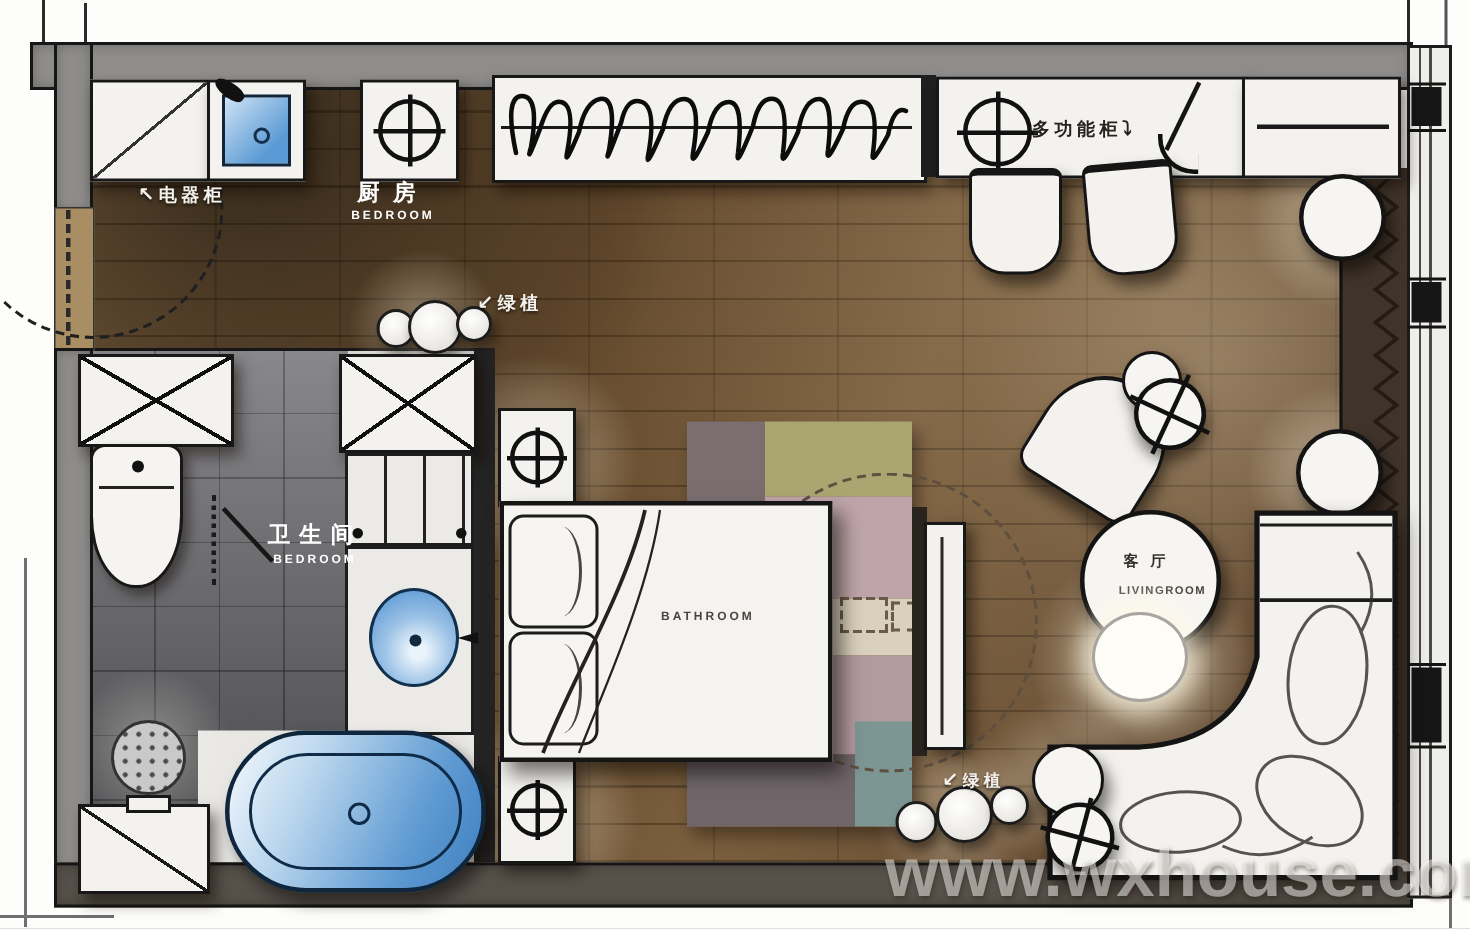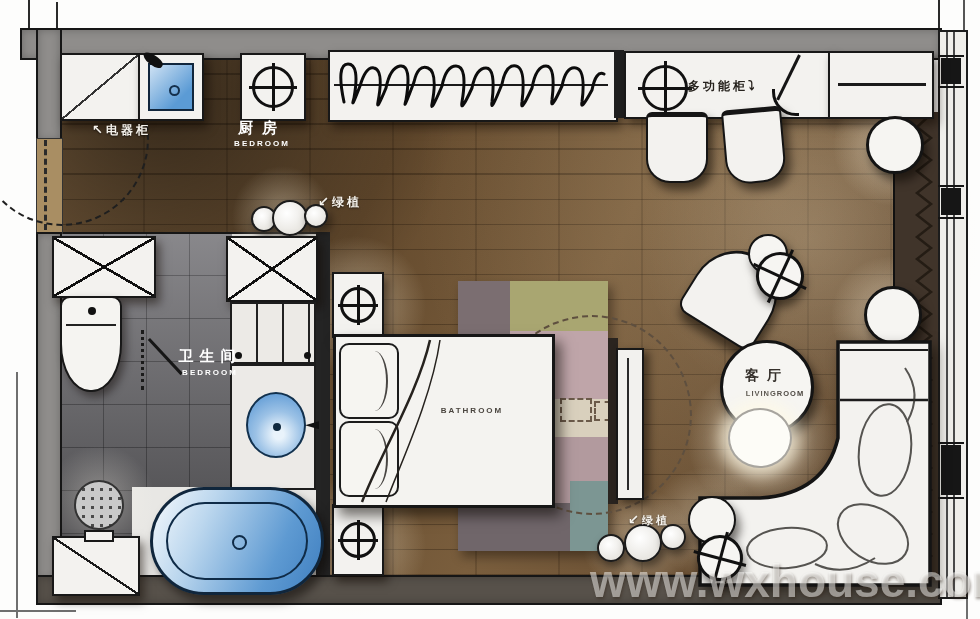--- a/index.html
+++ b/index.html
@@ -201,21 +201,21 @@
   <div class="lbl-en dark" style="left:392px;top:406px;width:160px;color:#4a453f">BATHROOM</div>
 
   <div class="chair" style="left:646px;top:112px;width:58px;height:64px"></div>
   <div class="chair" style="left:724px;top:108px;width:56px;height:68px;transform:rotate(-5deg)"></div>
   <div class="stool" style="left:866px;top:116px;width:52px;height:52px"></div>
   <div class="stool" style="left:864px;top:286px;width:52px;height:52px"></div>
   <div class="chair" style="left:692px;top:250px;width:82px;height:82px;border-radius:50% 50% 12px 12px / 55% 55% 12px 12px;transform:rotate(32deg);border-top-width:3px"></div>
   <div class="stool" style="left:748px;top:234px;width:36px;height:36px;border-width:2.5px"></div>
   <div class="target" style="left:756px;top:252px;width:42px;height:42px;background:#f6f5f2;transform:rotate(25deg);z-index:3;box-shadow:4px 6px 9px rgba(10,5,0,.5)"></div>
   <div class="stool" style="left:720px;top:340px;width:88px;height:88px">
-    <div class="lbl-zh dark" style="left:0;top:24px;width:88px;font-size:14px;letter-spacing:8px">客厅</div>
+    <div class="lbl-zh dark" style="left:0;top:24px;width:88px;font-size:10px;letter-spacing:8px">客厅</div>
     <div class="lbl-en dark" style="left:0;top:46px;width:104px;font-size:7.5px;letter-spacing:1px;color:#4a453f">LIVINGROOM</div>
   </div>
   <div class="abs" style="left:728px;top:408px;width:60px;height:56px;border-radius:50%;background:#fdfcf7;border:2px solid rgba(40,35,28,.4);box-shadow:0 0 16px 8px rgba(255,250,230,.75);z-index:3"></div>
   <svg class="abs" style="left:695px;top:338px;z-index:3;filter:drop-shadow(5px 7px 7px rgba(10,5,0,.5))" width="243" height="254" viewBox="0 0 243 254">
     <path d="M143,4 L235,4 L235,247 L5,247 L5,160 L65,160 Q130,156 143,100 Z" fill="#f3f2ef" stroke="#141414" stroke-width="3.5"></path>
     <path d="M145,62 L233,62" stroke="#1c1c1c" stroke-width="2.5"></path>
     <path d="M145,12 L233,12" stroke="#1c1c1c" stroke-width="2"></path>
     <path d="M30,162 L30,245" stroke="#1c1c1c" stroke-width="2.5"></path>
     <g fill="none" stroke="#2e2c29" stroke-width="2" opacity="0.8">
       <ellipse cx="190" cy="112" rx="26" ry="46" transform="rotate(6 190 112)"></ellipse>

